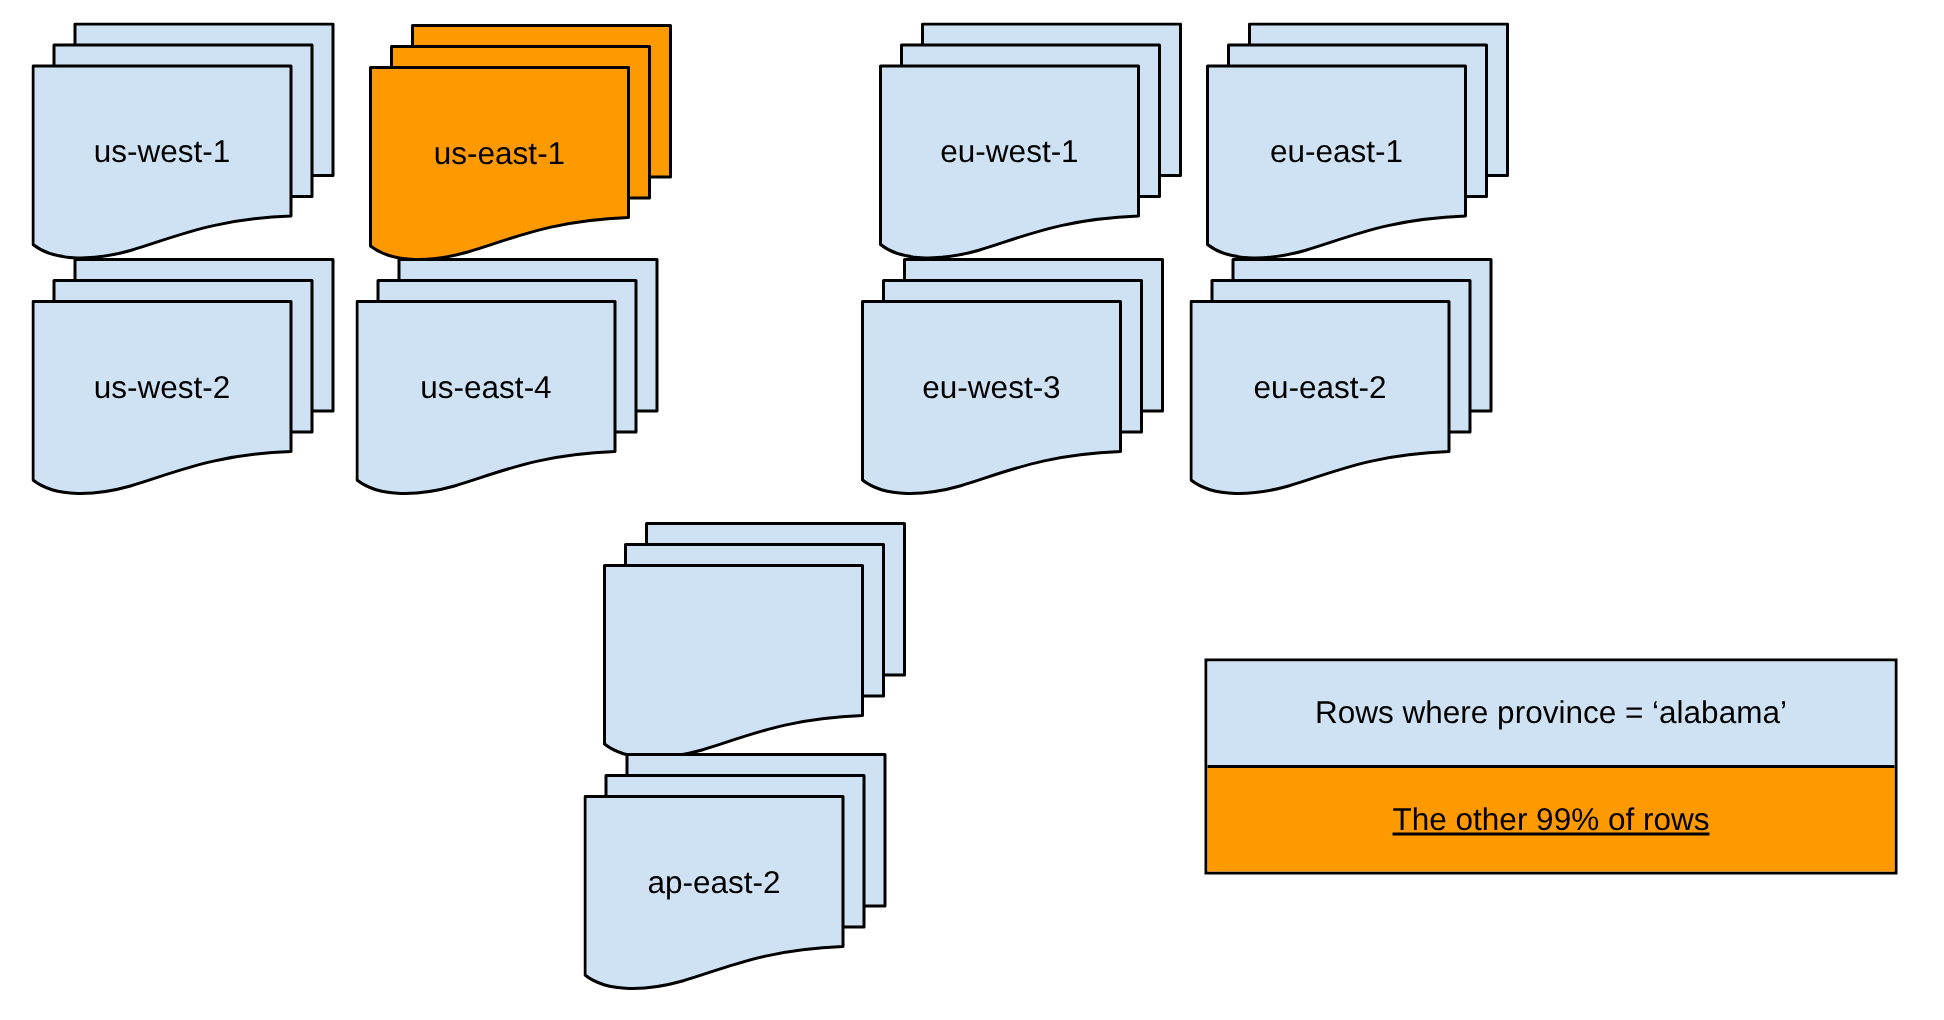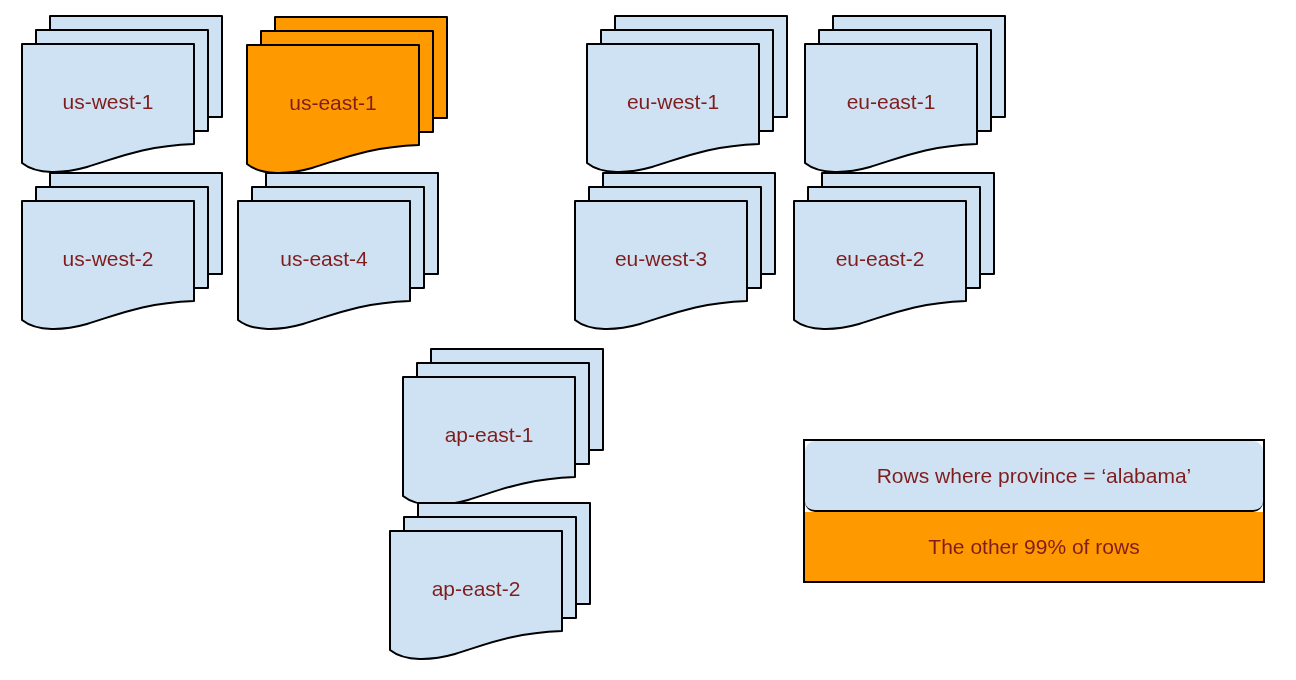--- a/index.html
+++ b/index.html
@@ -4,21 +4,21 @@
 <style>
   html, body {
     margin: 0; padding: 0; background: #ffffff;
   }
   .canvas {
     position: relative;
     width: 1296px; height: 680px;
     background: #ffffff;
     overflow: hidden;
     font-family: "Liberation Sans", sans-serif;
-    color: #7f1d1d;
+    color: #000000;
   }
   .stack {
     position: absolute;
     width: 204px; height: 164px;
   }
   .stack svg { display: block; }
   .sheet {
     stroke: #000000;
     stroke-width: 2;
     stroke-linejoin: round;
@@ -41,22 +41,22 @@
     display: flex;
     flex-direction: column;
   }
   .legend-cell {
     flex: 1;
     display: flex;
     align-items: center;
     justify-content: center;
     font-size: 21px;
   }
-  .legend-cell.blue   { background: #cfe2f3; border-bottom: 2px solid #000000; border-radius: 10px; }
-  .legend-cell.orange { background: #ff9900; }
+  .legend-cell.blue   { background: #cfe2f3; border-bottom: 2px solid #000000; }
+  .legend-cell.orange { background: #ff9900; text-decoration: underline; }
 </style>
 </head>
 <body>
 
 <div class="canvas">
 
   <div class="stack blue" style="left:21px;top:15px">
     <svg width="204" height="164" viewBox="0 0 204 164">
       <path class="sheet" d="M29,1 h172 v101 h-172 Z"></path>
       <path class="sheet" d="M15,15 h172 v101 h-172 Z"></path>
@@ -127,21 +127,20 @@
     </svg>
     <div class="stack-label">eu-east-2</div>
   </div>
 
   <div class="stack blue" style="left:402px;top:348px">
     <svg width="204" height="164" viewBox="0 0 204 164">
       <path class="sheet" d="M29,1 h172 v101 h-172 Z"></path>
       <path class="sheet" d="M15,15 h172 v101 h-172 Z"></path>
       <path class="sheet" d="M1,29 h172 v100 c-52,2 -77,14 -107,23 c-23,6.5 -50,8 -65,-4 Z"></path>
     </svg>
-    <div class="stack-label">ap-east-1</div>
   </div>
 
   <div class="stack blue" style="left:389px;top:502px">
     <svg width="204" height="164" viewBox="0 0 204 164">
       <path class="sheet" d="M29,1 h172 v101 h-172 Z"></path>
       <path class="sheet" d="M15,15 h172 v101 h-172 Z"></path>
       <path class="sheet" d="M1,29 h172 v100 c-52,2 -77,14 -107,23 c-23,6.5 -50,8 -65,-4 Z"></path>
     </svg>
     <div class="stack-label">ap-east-2</div>
   </div>

